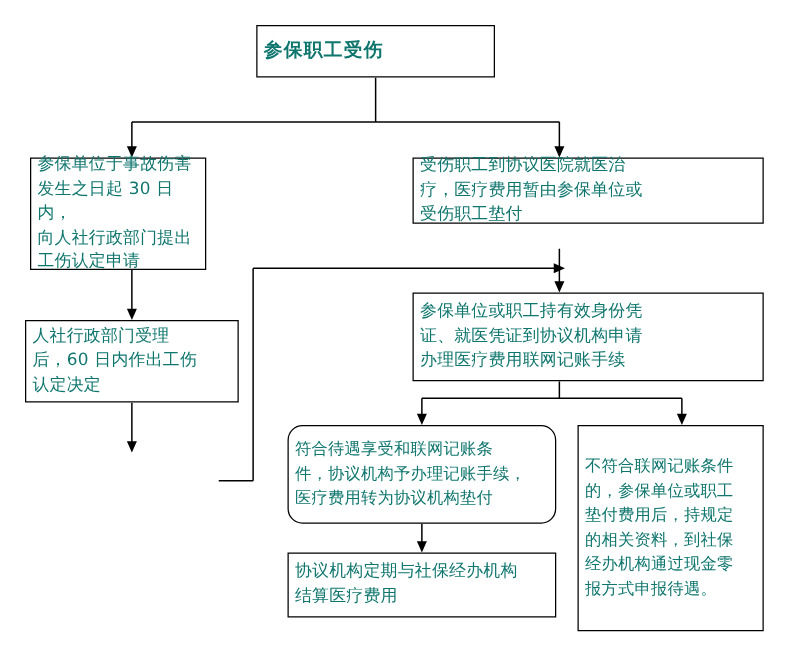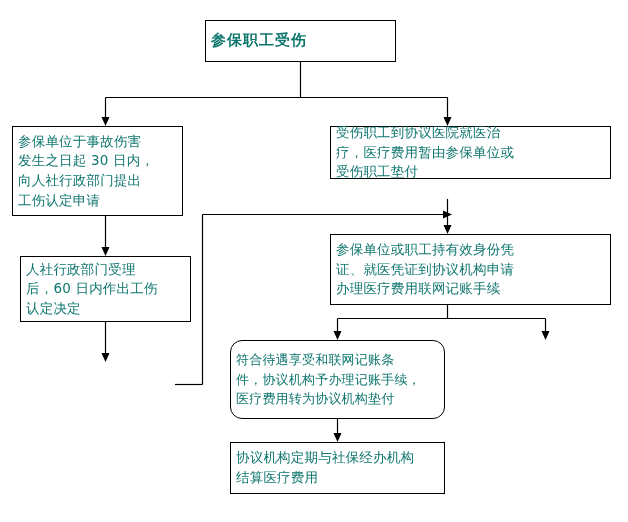--- a/index.html
+++ b/index.html
@@ -109,21 +109,21 @@
     <polygon class="arrowhead" points="545.5,340 541.5,331 549.5,331"></polygon>
 
     <line x1="337.5" y1="419" x2="337.5" y2="436"></line>
     <polygon class="arrowhead" points="337.5,442 333.5,433 341.5,433"></polygon>
   </svg>
 
   <div class="node title-node" style="left:205px; top:20px; width:191px; height:42px;">
     <span class="node-text">参保职工受伤</span>
   </div>
 
-  <div class="node" style="left:12px; top:126px; width:171px; height:90px;">
+  <div class="node" style="left:24px; top:126px; width:141px; height:90px;">
     <span class="node-text">参保单位于事故伤害
 发生之日起 30 日内，
 向人社行政部门提出
 工伤认定申请</span>
   </div>
 
   <div class="node" style="left:20px; top:256px; width:171px; height:66px;">
     <span class="node-text">人社行政部门受理
 后，60 日内作出工伤
 认定决定</span>
@@ -141,19 +141,27 @@
 证、就医凭证到协议机构申请
 办理医疗费用联网记账手续</span>
   </div>
 
   <div class="node dense" style="left:230px; top:340px; width:215px; height:79px;border-radius:12px;">
     <span class="node-text">符合待遇享受和联网记账条
 件，协议机构予办理记账手续，
 医疗费用转为协议机构垫付</span>
   </div>
 
+  <div class="node dense" style="left:462px; top:340px; width:149px; height:165px;">
+    <span class="node-text">不符合联网记账条件
+的，参保单位或职工
+垫付费用后，持规定
+的相关资料，到社保
+经办机构通过现金零
+报方式申报待遇。</span>
+  </div>
 
   <div class="node" style="left:230px; top:442px; width:215px; height:52px;">
     <span class="node-text">协议机构定期与社保经办机构
 结算医疗费用</span>
   </div>
 
 </div>
 
 </body></html>

